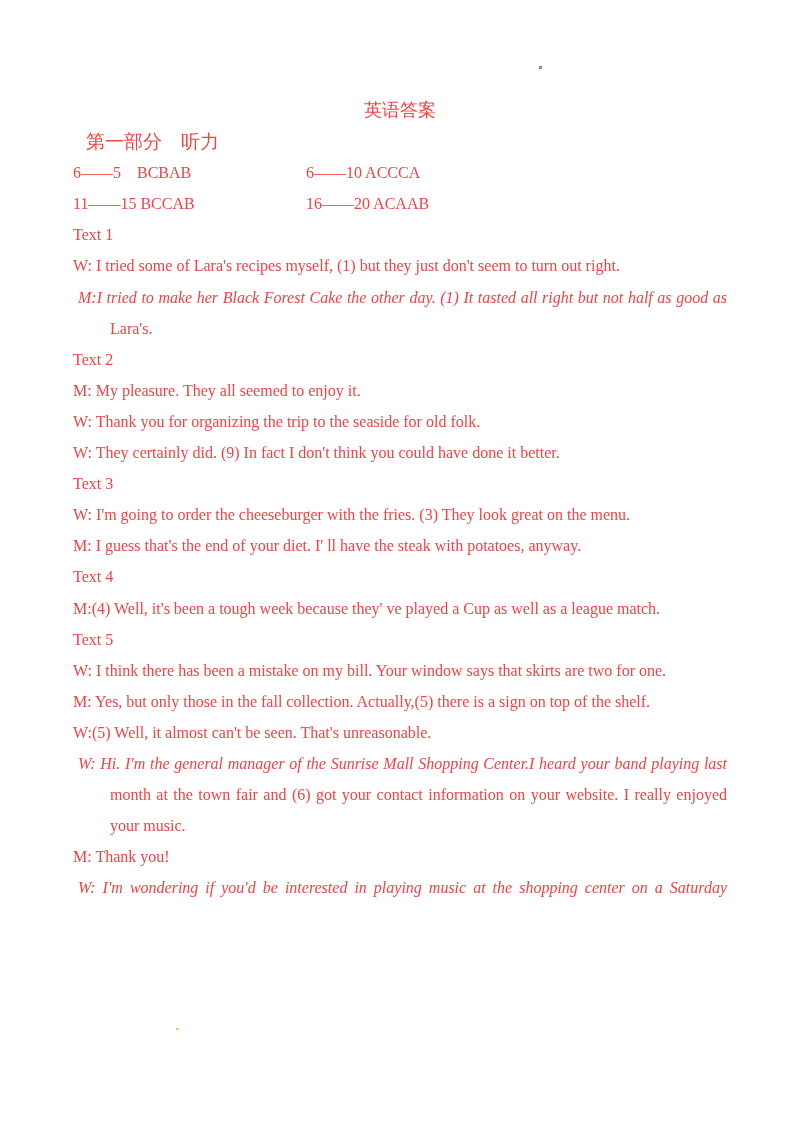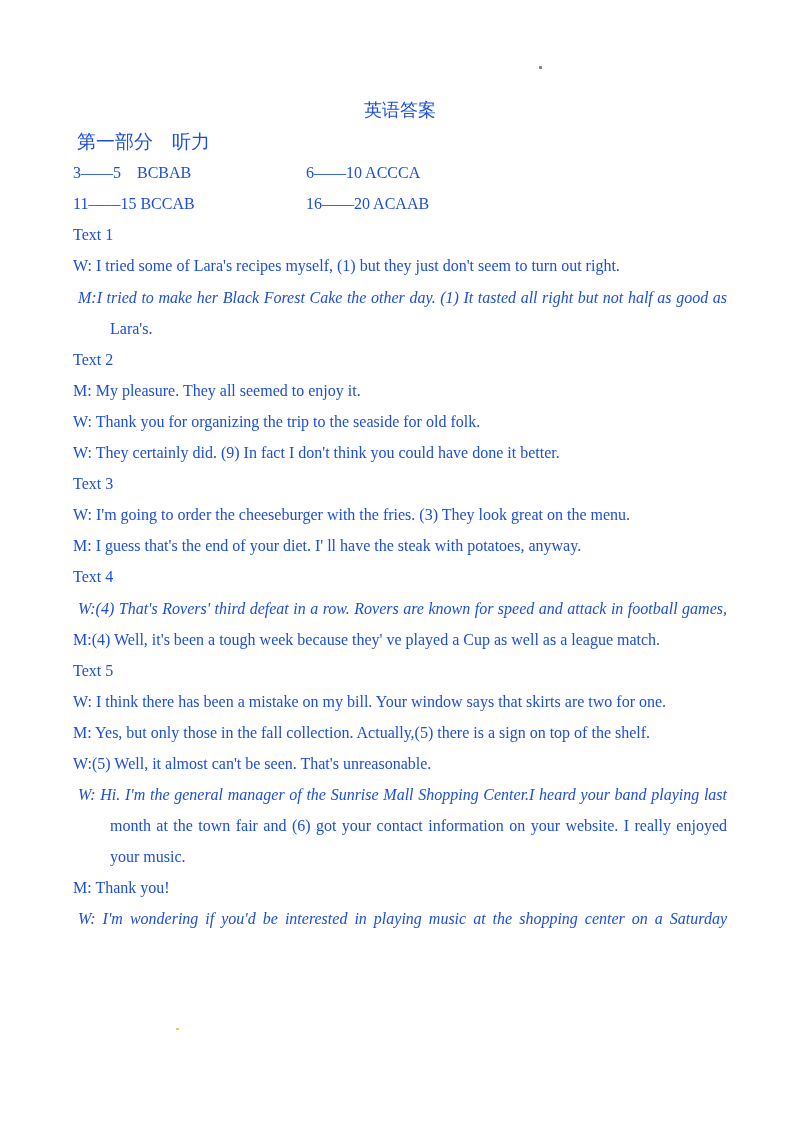--- a/index.html
+++ b/index.html
@@ -4,40 +4,41 @@
 <style>
   html, body { margin: 0; padding: 0; background: #ffffff; }
   .page {
     position: relative;
     width: 793px;
     height: 1122px;
     background: #ffffff;
     overflow: hidden;
     font-family: "Liberation Serif", "DejaVu Serif", serif;
     font-size: 16px;
-    color: #1d4ed8;
+    color: #ef4444;
   }
   .content {
     position: absolute;
     left: 73px;
     top: 0;
     width: 654px;
     padding-top: 95px;
   }
   .line {
     line-height: 31.1px;
     white-space: normal;
   }
   .title-line {
     text-align: center;
     font-size: 18px;
   }
   .heading-line {
     font-size: 19px;
     padding-left: 4px;
+    margin-left: 9px;
   }
   .note-line {
     font-size: 17px;
     padding-left: 4px;
   }
   .answer-row { display: flex; }
   .answer-row .c1 { width: 233px; }
   .ind { padding-left: 37px; }
   .sp  { padding-left: 5px; font-style: italic; }
   .j   { text-align: justify; text-align-last: justify; }
@@ -65,21 +66,21 @@
   <div class="stray-dot"></div>
   <div class="stray-speck"></div>
 
   <div class="content">
 
     <div class="line title-line">英语答案</div>
 
     <div class="line heading-line">第一部分　听力</div>
 
     <div class="line answer-row">
-      <span class="c1">3——5　BCBAB</span>
+      <span class="c1">6——5　BCBAB</span>
       <span class="c2">6——10 ACCCA</span>
     </div>
     <div class="line answer-row">
       <span class="c1">11——15 BCCAB</span>
       <span class="c2">16——20 ACAAB</span>
     </div>
 
 
     <div>
       <div class="line">Text 1</div>
@@ -96,21 +97,20 @@
     </div>
 
     <div>
       <div class="line">Text 3</div>
       <div class="line">W: I'm going to order the cheeseburger with the fries. (3) They look great on the menu.</div>
       <div class="line">M: I guess that's the end of your diet. I' ll have the steak with potatoes, anyway.</div>
     </div>
 
     <div>
       <div class="line">Text 4</div>
-      <div class="line sp j">W:(4) That's Rovers' third defeat in a row. Rovers are known for speed and attack in football games,</div>
       <div class="line">M:(4) Well, it's been a tough week because they' ve played a Cup as well as a league match.</div>
     </div>
 
     <div>
       <div class="line">Text 5</div>
       <div class="line">W: I think there has been a mistake on my bill. Your window says that skirts are two for one.</div>
       <div class="line">M: Yes, but only those in the fall collection. Actually,(5) there is a sign on top of the shelf.</div>
       <div class="line">W:(5) Well, it almost can't be seen. That's unreasonable.</div>
     </div>
 

